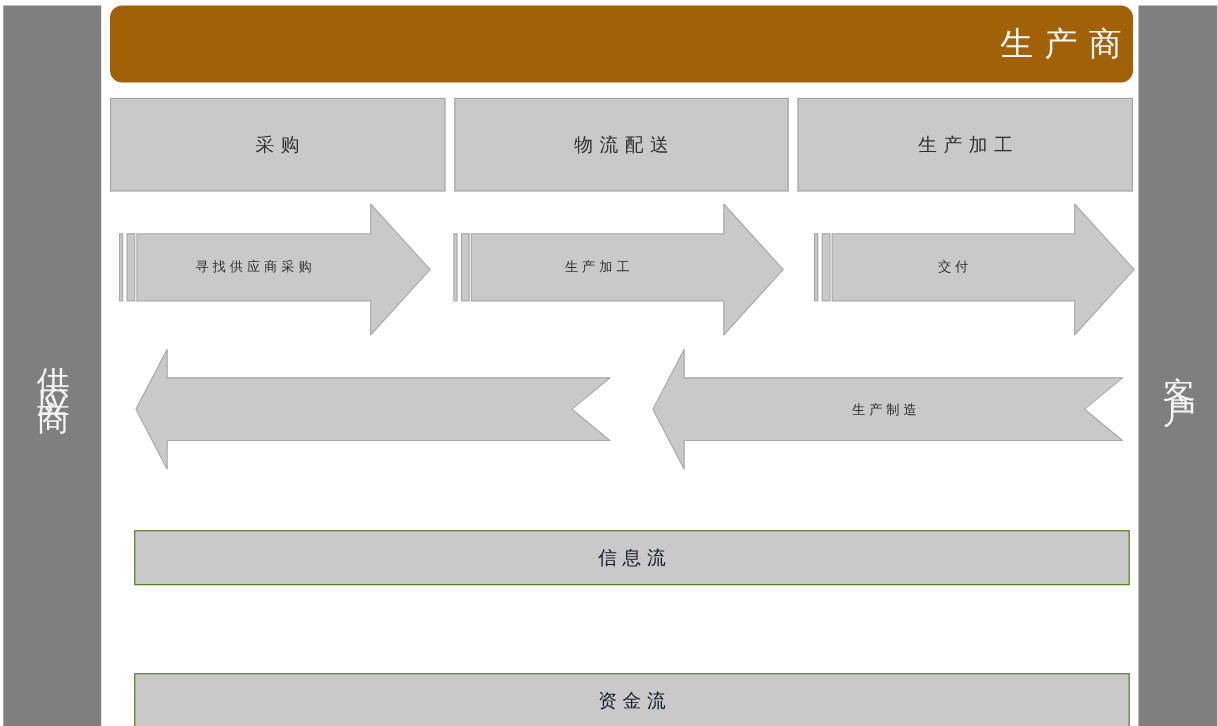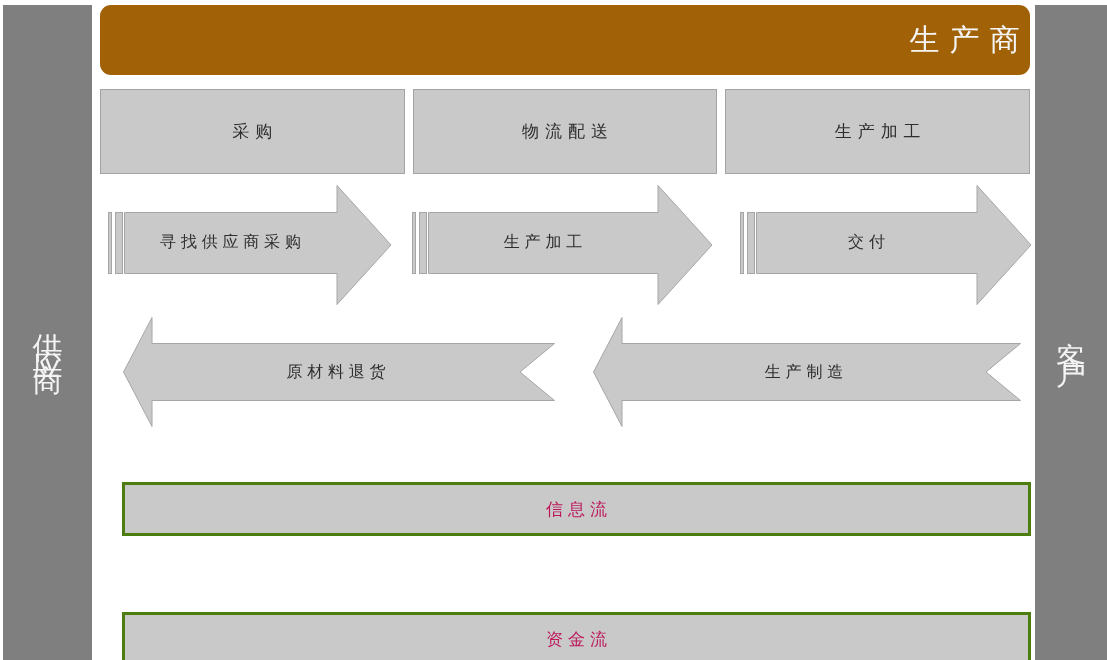--- a/index.html
+++ b/index.html
@@ -26,29 +26,29 @@
     flex:1;background:#c9c9c9;border:1px solid #a3a3a3;
     display:flex;align-items:center;justify-content:center;
     font-size:17px;letter-spacing:0.35em;text-indent:0.35em;color:#2e2e2e;
   }
   
   .arrow{position:absolute;}
   .arrow svg{display:block;}
   .arrow .shape{fill:#c9c9c9;stroke:#a6a6a6;stroke-width:1;}
   .arrow-label{
     position:absolute;display:flex;align-items:center;justify-content:center;
-    font-size:16px;letter-spacing:0.3em;text-indent:0.3em;color:#2e2e2e;white-space:nowrap;
+    font-size:12px;letter-spacing:0.3em;text-indent:0.3em;color:#2e2e2e;white-space:nowrap;
   }
   .fwd .arrow-label{left:16px;right:55px;top:27px;height:61px;}
   .ret .arrow-label{left:29px;right:35px;top:26px;height:58px;}
   
   .flow-bar{
-    position:absolute;left:122px;width:903px;height:48px;background:#c9c9c9;border:3px solid #4d7c0f;
+    position:absolute;left:122px;width:903px;height:48px;background:#c9c9c9;border:1px solid #4d7c0f;
     display:flex;align-items:center;justify-content:center;
-    font-size:17px;letter-spacing:0.3em;text-indent:0.3em;color:#be185d;
+    font-size:17px;letter-spacing:0.3em;text-indent:0.3em;color:#0f172a;
   }
 </style>
 </head>
 <body>
 
 <div class="canvas">
 
   <div class="vbar left">
     <span class="vtext">供应商</span>
   </div>
@@ -91,21 +91,20 @@
       <rect class="shape" x="7.5" y="27.5" width="7" height="61"></rect>
       <polygon class="shape" points="16.5,27.5 237,27.5 237,0.5 291,60 237,119.5 237,88.5 16.5,88.5"></polygon>
     </svg>
     <div class="arrow-label">交付</div>
   </div>
 
   <div class="arrow ret" style="left:123px;top:317px;width:432px;height:110px;">
     <svg width="432" height="110" viewBox="0 0 432 110">
       <polygon class="shape" points="0.5,55 29,0.5 29,26.5 431.5,26.5 397,55 431.5,83.5 29,83.5 29,109.5"></polygon>
     </svg>
-    <div class="arrow-label">原材料退货</div>
   </div>
 
   <div class="arrow ret" style="left:593px;top:317px;width:428px;height:110px;">
     <svg width="428" height="110" viewBox="0 0 428 110">
       <polygon class="shape" points="0.5,55 29,0.5 29,26.5 427.5,26.5 393,55 427.5,83.5 29,83.5 29,109.5"></polygon>
     </svg>
     <div class="arrow-label">生产制造</div>
   </div>
 
   <div class="flow-bar" style="top:482px;">信息流</div>

